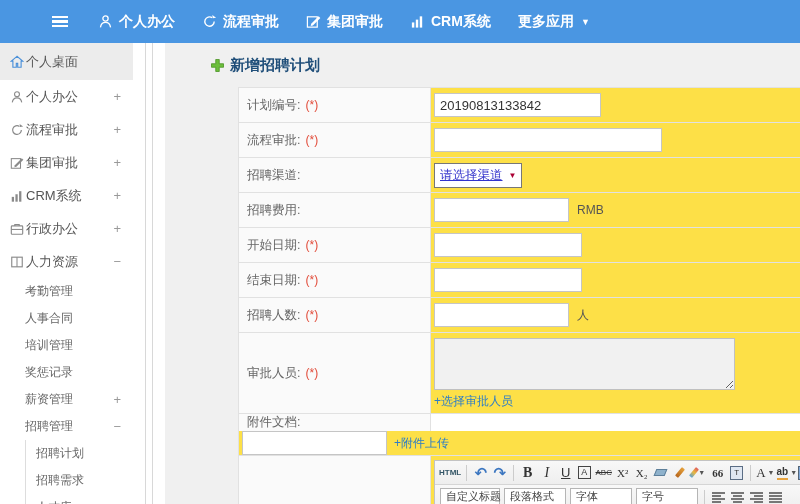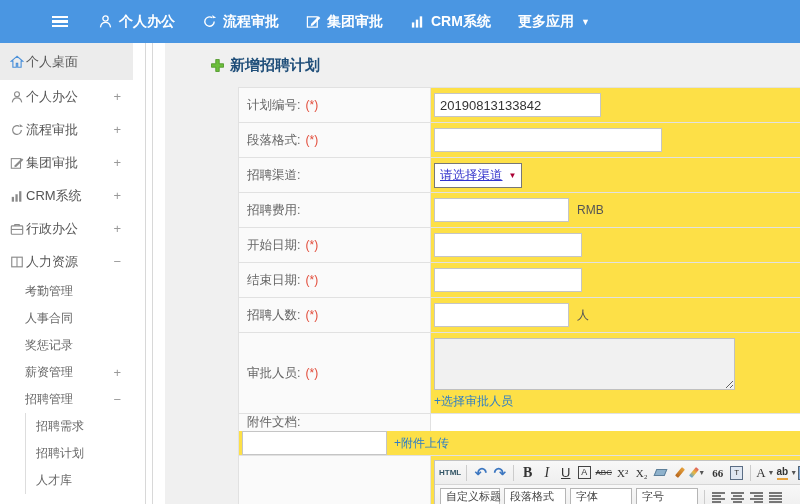--- a/index.html
+++ b/index.html
@@ -213,36 +213,39 @@
       <span class="expand">−</span>
     </div>
     <div class="side-sub">
       <div class="side-sub-item">
           <span>考勤管理</span>
         </div>
       <div class="side-sub-item">
           <span>人事合同</span>
         </div>
       <div class="side-sub-item">
+          <span>培训管理</span>
+        </div>
+      <div class="side-sub-item">
           <span>奖惩记录</span>
         </div>
       <div class="side-sub-item">
           <span>薪资管理</span>
           <span class="expand">+</span>
         </div>
       <div class="side-sub-item">
           <span>招聘管理</span>
           <span class="expand">−</span>
         </div>
       <div class="side-sub3">
         <div class="side-sub-item">
+            <span>招聘计划</span>
+          </div>
+        <div class="side-sub-item">
             <span>招聘需求</span>
-          </div>
-        <div class="side-sub-item">
-            <span>招聘计划</span>
           </div>
         <div class="side-sub-item">
             <span>人才库</span>
           </div>
       </div>
     </div>
   </div>
 
   <div class="splitter"></div>
 
@@ -261,21 +264,21 @@
             <span>计划编号:</span>
             <span class="req">(*)</span>
           </div>
         <div class="form-field">
           <input class="txt w-code" type="text" value="20190813133842" style="">
         </div>
       </div>
 
       <div class="form-row">
         <div class="form-label">
-            <span>段落格式:</span>
+            <span>流程审批:</span>
             <span class="req">(*)</span>
           </div>
         <div class="form-field">
           <input class="txt w-name" type="text" value="" style="">
         </div>
       </div>
 
       <div class="form-row">
         <div class="form-label">
             <span>招聘渠道:</span>

